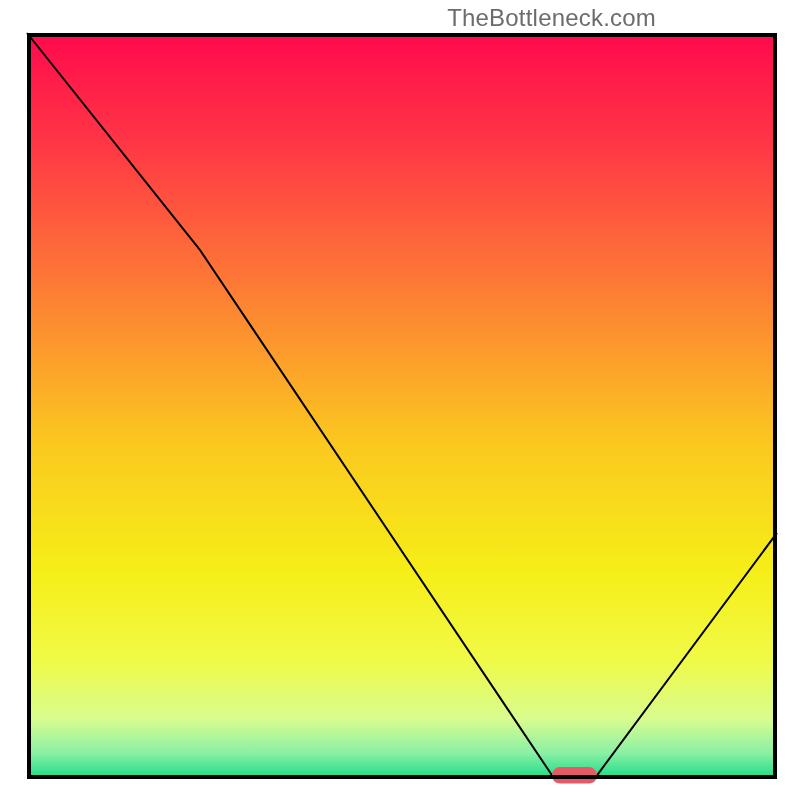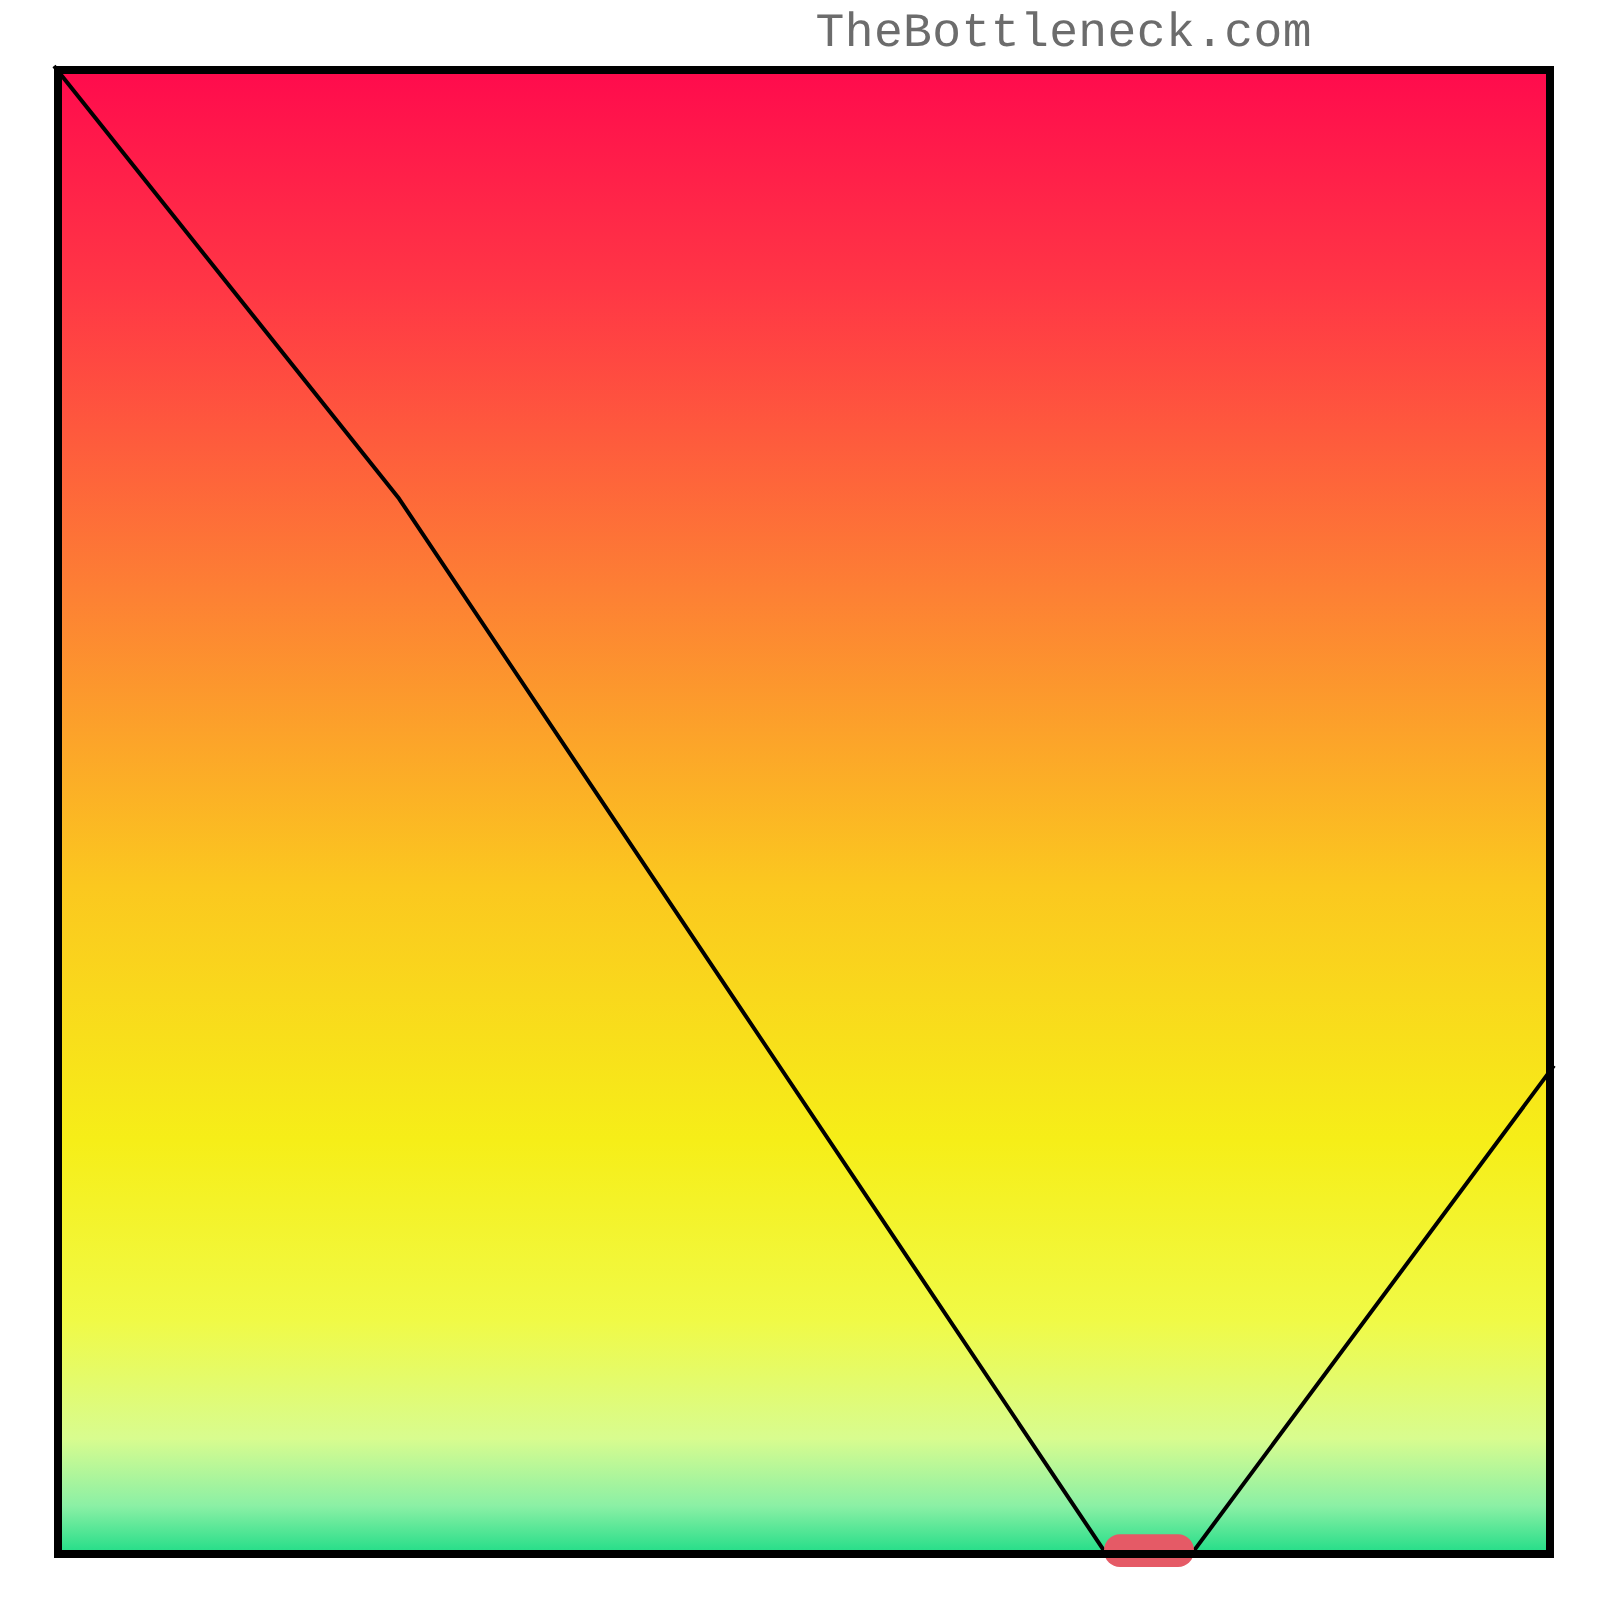--- a/index.html
+++ b/index.html
@@ -8,21 +8,20 @@
     width: 800px;
     height: 800px;
     background: #ffffff;
     font-family: Arial, Helvetica, sans-serif;
     overflow: hidden;
   }
   .canvas {
     position: relative;
     width: 668px;
     height: 800px;
-    font-family: Liberation Mono, monospace;
   }
   .watermark {
     position: absolute;
     top: 4px;
     right: 12px;
     color: #6c6c6c;
     font-size: 24px;
     font-weight: 400;
     letter-spacing: 0.2px;
   }

